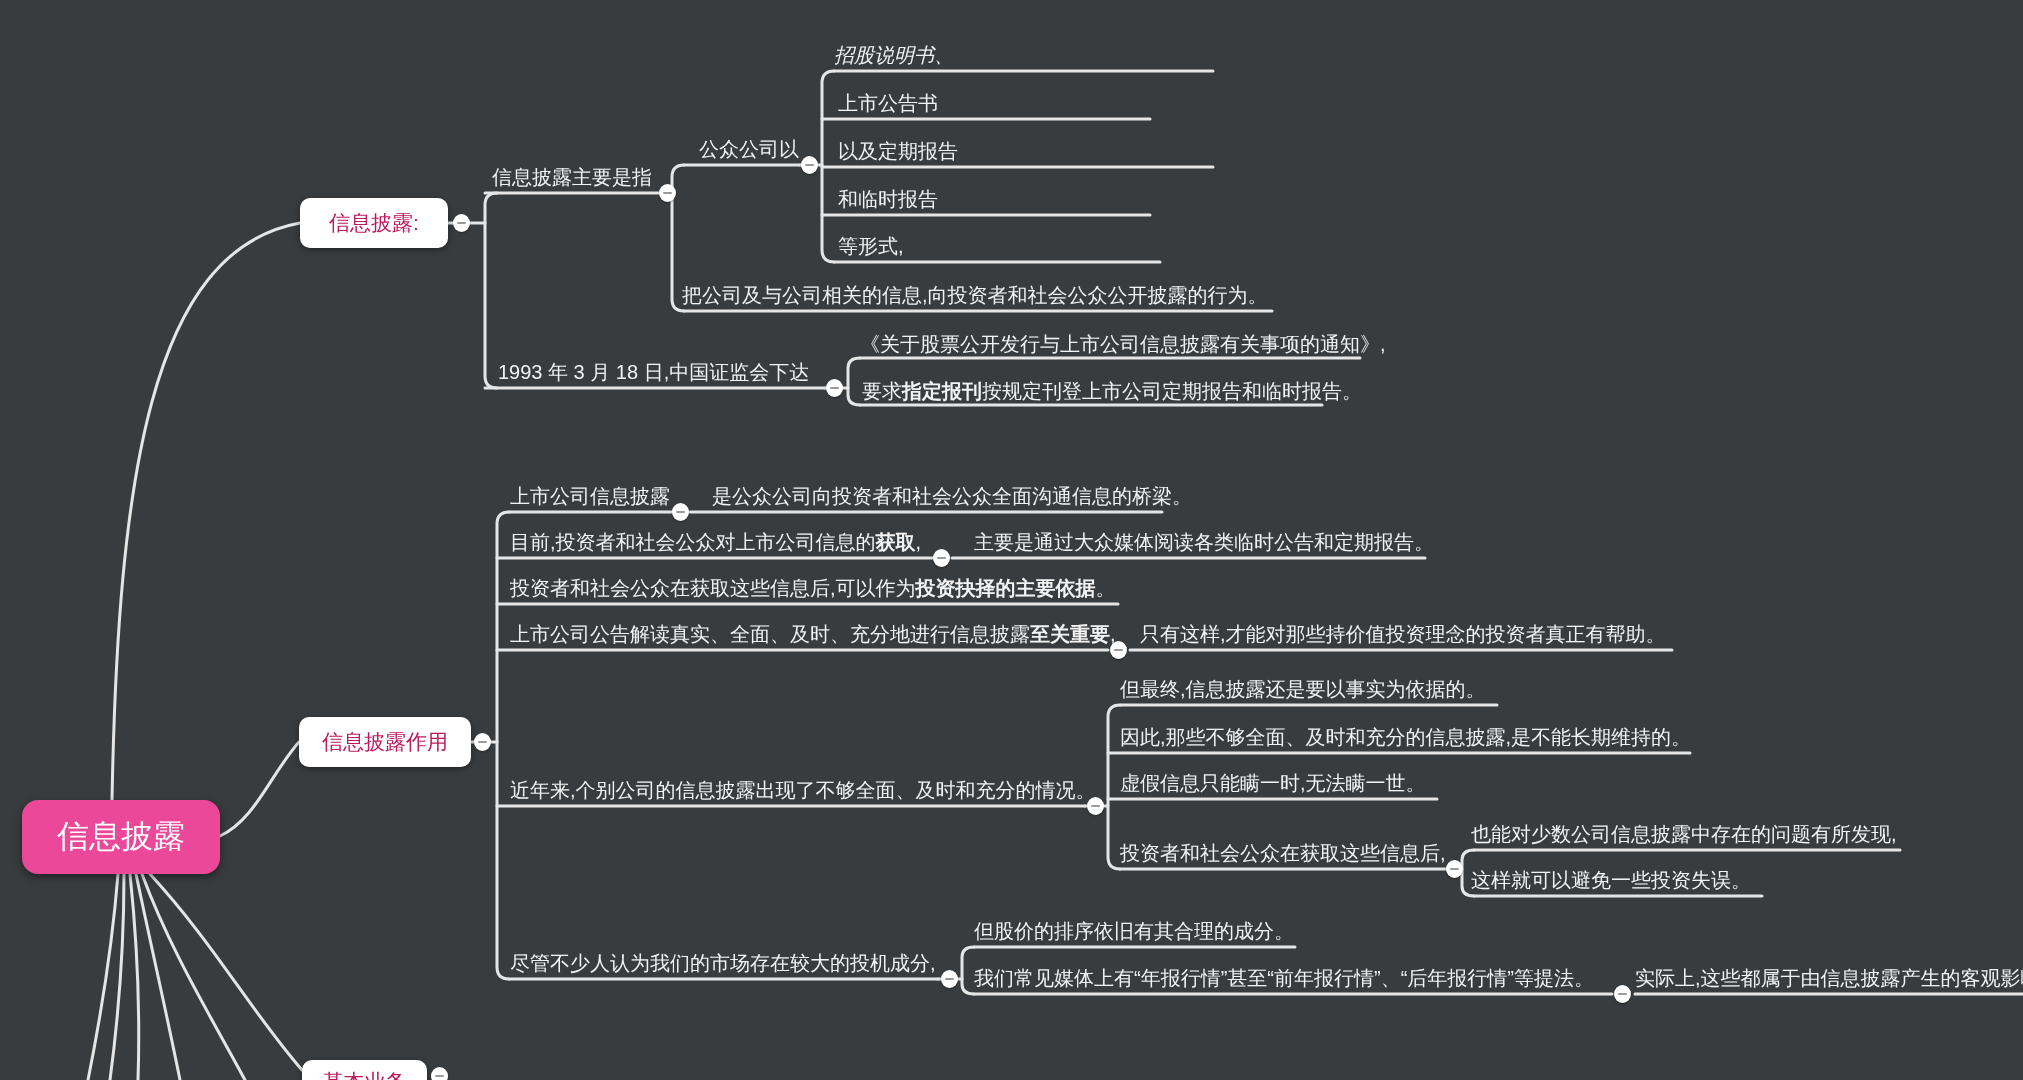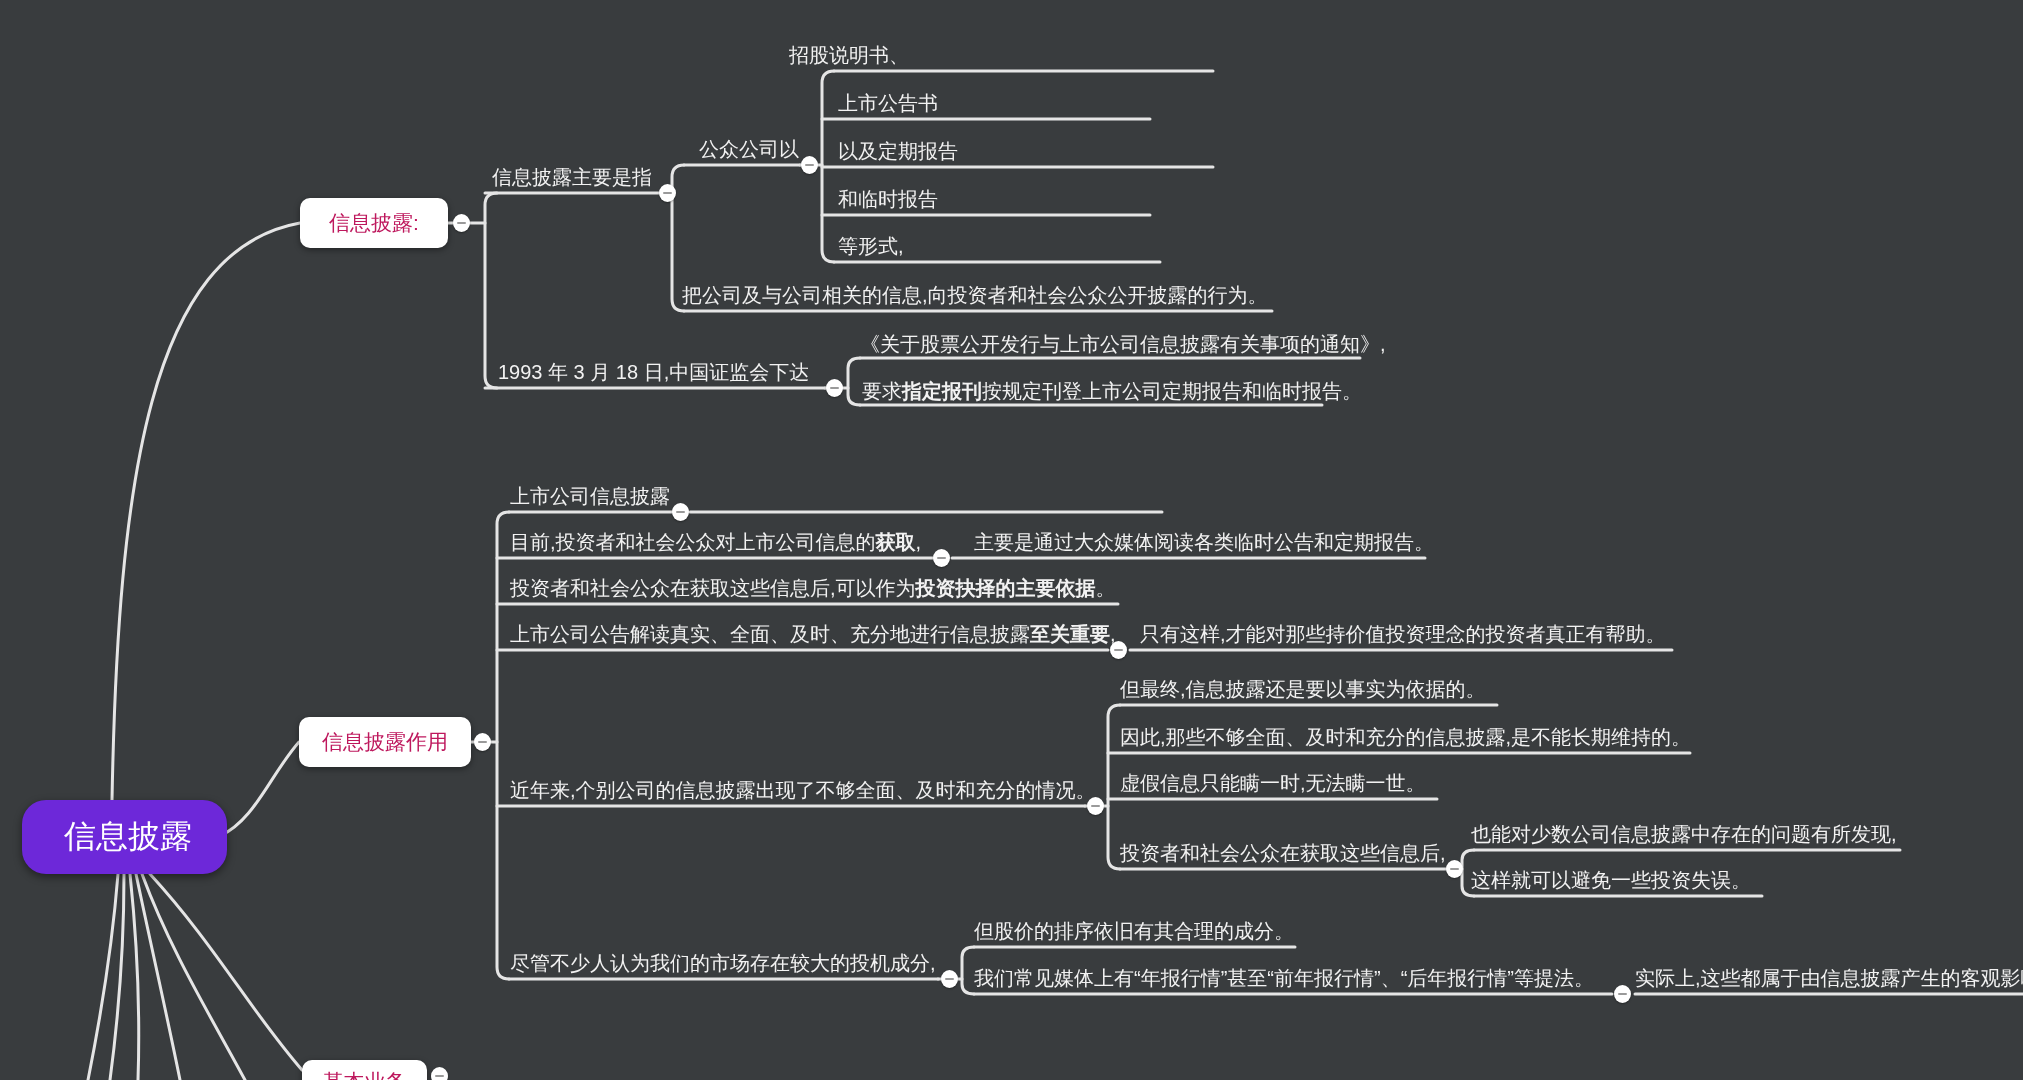--- a/index.html
+++ b/index.html
@@ -20,24 +20,23 @@
   .lbl .b{font-weight:700;}
   .node{
     position:absolute;z-index:4;
     background:#ffffff;border-radius:10px;
     color:#be185d;font-size:21px;
     display:flex;align-items:center;justify-content:center;
     box-shadow:0 2px 6px rgba(0,0,0,.4);
     white-space:nowrap;
   }
   .root{
-    background:#6d28d9;color:#ffffff;
-    font-size:32px;border-radius:24px;
+    background:#ec4899;color:#ffffff;
+    font-size:32px;border-radius:16px;
     box-shadow:0 3px 8px rgba(0,0,0,.45);
-    padding-left:7px;
   }
   .minus{
     position:absolute;z-index:5;
     width:17px;height:18px;border-radius:50%;
     background:#ffffff;
     display:flex;align-items:center;justify-content:center;
     box-shadow:0 1px 2px rgba(0,0,0,.35);
     cursor:pointer;
   }
   .minus .dash{width:9px;height:2.5px;background:#9a9a9a;border-radius:1px;}
@@ -117,33 +116,34 @@
   </div>
   <div class="node" style="left:299px;top:717px;width:172px;height:50px;">
     <span>信息披露作用</span>
   </div>
   <div class="node" style="left:302px;top:1060px;width:125px;height:44px;">
     <span>基本业务</span>
   </div>
 
   <div class="lbl" style="left:492px;top:164px;">信息披露主要是指</div>
   <div class="lbl" style="left:692px;top:136px;margin-left:7px;">公众公司以</div>
-  <div class="lbl" style="left:789px;top:42px;">招股说明书、</div>
+  <div class="lbl" style="left:834px;top:42px;font-style:italic;">招股说明书、</div>
   <div class="lbl" style="left:838px;top:90px;">上市公告书</div>
   <div class="lbl" style="left:838px;top:138px;">以及定期报告</div>
   <div class="lbl" style="left:838px;top:186px;">和临时报告</div>
   <div class="lbl" style="left:838px;top:233px;">等形式,</div>
   <div class="lbl" style="left:682px;top:282px;">把公司及与公司相关的信息,向投资者和社会公众公开披露的行为。</div>
   <div class="lbl" style="left:498px;top:359px;">1993 年 3 月 18 日,中国证监会下达</div>
   <div class="lbl" style="left:860px;top:331px;">《关于股票公开发行与上市公司信息披露有关事项的通知》,</div>
   <div class="lbl" style="left:862px;top:378px;">
     <span>要求</span><span class="b">指定报刊</span><span>按规定刊登上市公司定期报告和临时报告。</span>
   </div>
 
   <div class="lbl" style="left:510px;top:483px;">上市公司信息披露</div>
+  <div class="lbl" style="left:712px;top:483px;">是公众公司向投资者和社会公众全面沟通信息的桥梁。</div>
   <div class="lbl" style="left:510px;top:529px;">
     <span>目前,投资者和社会公众对上市公司信息的</span><span class="b">获取</span><span>,</span>
   </div>
   <div class="lbl" style="left:974px;top:529px;">主要是通过大众媒体阅读各类临时公告和定期报告。</div>
   <div class="lbl" style="left:510px;top:575px;">
     <span>投资者和社会公众在获取这些信息后,可以作为</span><span class="b">投资抉择的主要依据</span><span>。</span>
   </div>
   <div class="lbl" style="left:510px;top:621px;">
     <span>上市公司公告解读真实、全面、及时、充分地进行信息披露</span><span class="b">至关重要</span><span>,</span>
   </div>

